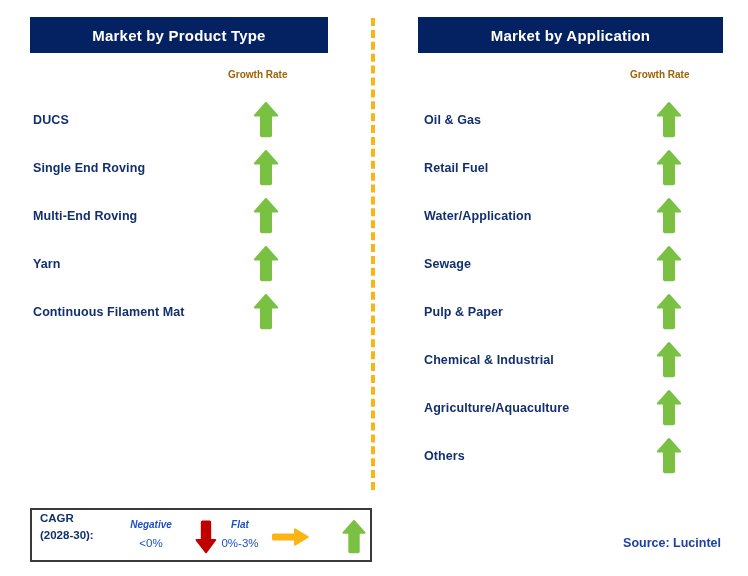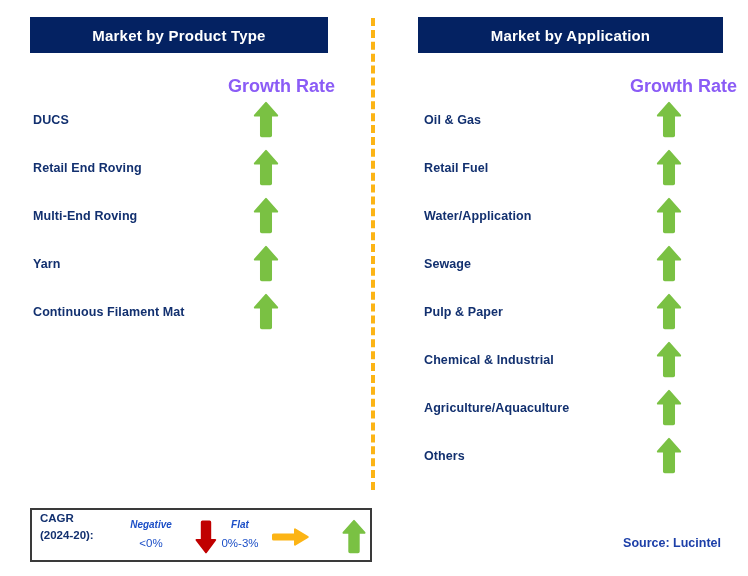--- a/index.html
+++ b/index.html
@@ -44,24 +44,24 @@
   .panel-header-title {
     color: #ffffff;
     font-size: 15px;
     font-weight: bold;
     letter-spacing: 0.2px;
     white-space: nowrap;
   }
 
   .growth-rate-label {
     position: absolute;
-    top: 76px;
-    font-size: 18px;
-    font-weight: bold;
-    color: #8b5cf6;
+    top: 69px;
+    font-size: 10px;
+    font-weight: bold;
+    color: #a16207;
     white-space: nowrap;
   }
   .panel.left  .growth-rate-label { left: 228px; }
   .panel.right .growth-rate-label { left: 242px; }
 
   
   .rows {
     position: absolute;
     top: 96px;
     left: 0;
@@ -187,21 +187,21 @@
     <div class="rows" id="left-rows">
         <div class="row">
           <div class="row-label">DUCS</div>
           <div class="row-indicator">
             <svg width="26" height="38" viewBox="0 0 24 36" aria-hidden="true">
               <path d="M12.72 1.14 a1.0 1.0 0 0 0 -1.44 0 L0.8 13.1 A1.0 1.0 0 0 0 1.55 14.8 H6.3 V32.6 a1.7 1.7 0 0 0 1.7 1.7 h8 a1.7 1.7 0 0 0 1.7 -1.7 V14.8 h4.75 a1.0 1.0 0 0 0 0.75 -1.7 Z" fill="#7ac143"></path>
             </svg>
           </div>
         </div>
         <div class="row">
-          <div class="row-label">Retail End Roving</div>
+          <div class="row-label">Single End Roving</div>
           <div class="row-indicator">
             <svg width="26" height="38" viewBox="0 0 24 36" aria-hidden="true">
               <path d="M12.72 1.14 a1.0 1.0 0 0 0 -1.44 0 L0.8 13.1 A1.0 1.0 0 0 0 1.55 14.8 H6.3 V32.6 a1.7 1.7 0 0 0 1.7 1.7 h8 a1.7 1.7 0 0 0 1.7 -1.7 V14.8 h4.75 a1.0 1.0 0 0 0 0.75 -1.7 Z" fill="#7ac143"></path>
             </svg>
           </div>
         </div>
         <div class="row">
           <div class="row-label">Multi-End Roving</div>
           <div class="row-indicator">
             <svg width="26" height="38" viewBox="0 0 24 36" aria-hidden="true">
@@ -300,21 +300,21 @@
             </svg>
           </div>
         </div>
       </div>
   </div>
 
   <div class="legend">
     <div class="legend-inner">
       <div class="legend-cagr">
         <div>CAGR</div>
-        <div>(2024-20):</div>
+        <div>(2028-30):</div>
       </div>
 
       <div class="legend-entry neg">
         <div class="lg-title">Negative</div>
         <div class="lg-range">&lt;0%</div>
       </div>
       <div class="legend-icon down">
         <svg width="22" height="36" viewBox="0 0 22 36" aria-hidden="true">
           <path d="M7.4 1.6 h7.2 a1.6 1.6 0 0 1 1.6 1.6 V20 h4.1 a0.9 0.9 0 0 1 0.68 1.49 L11.68 34.1 a0.9 0.9 0 0 1 -1.36 0 L0.72 21.49 A0.9 0.9 0 0 1 1.4 20 H5.8 V3.2 A1.6 1.6 0 0 1 7.4 1.6 Z" fill="#c00000"></path>
         </svg>

